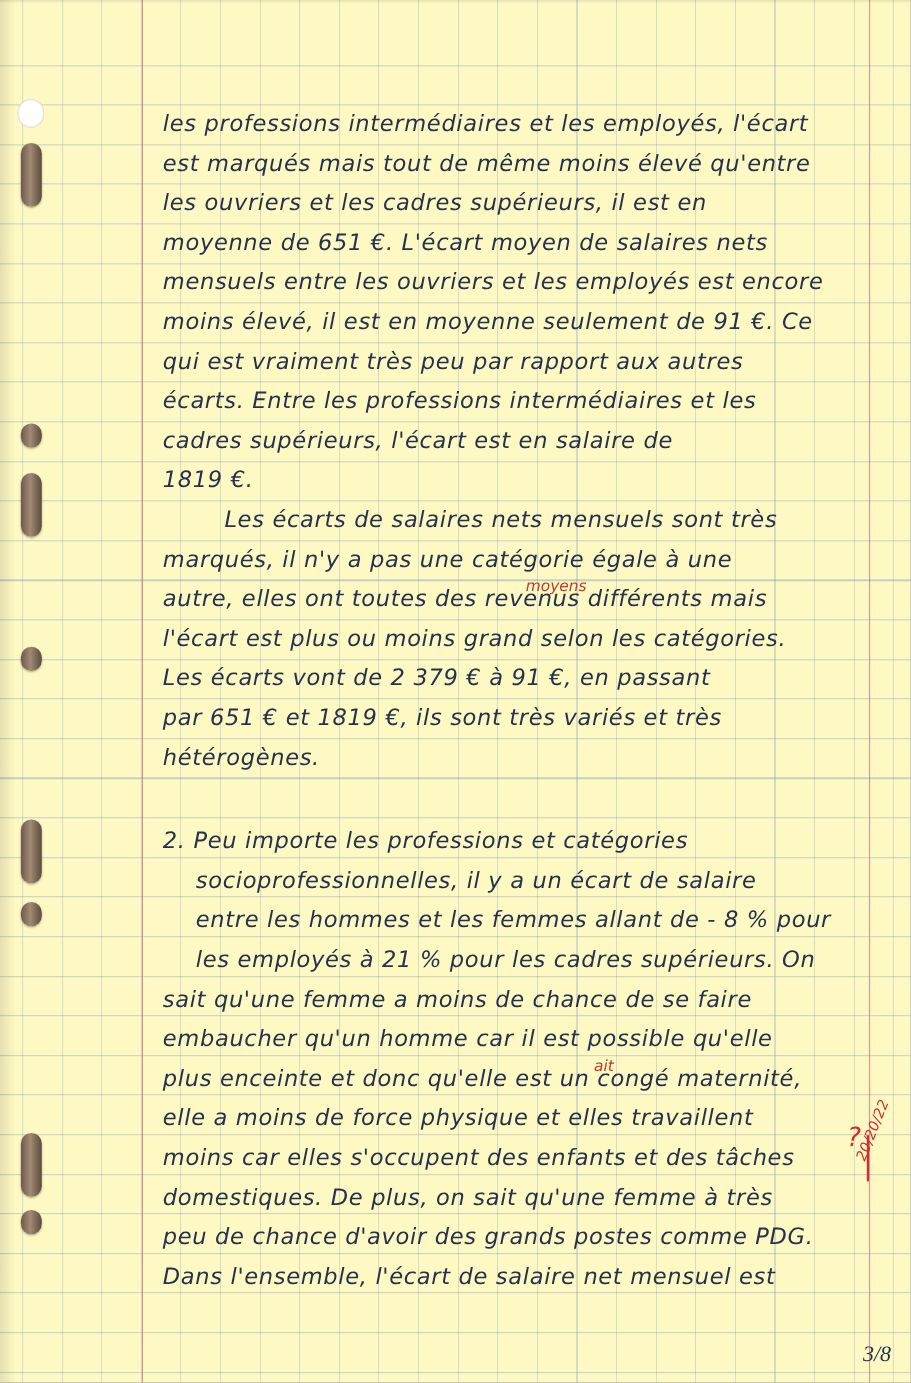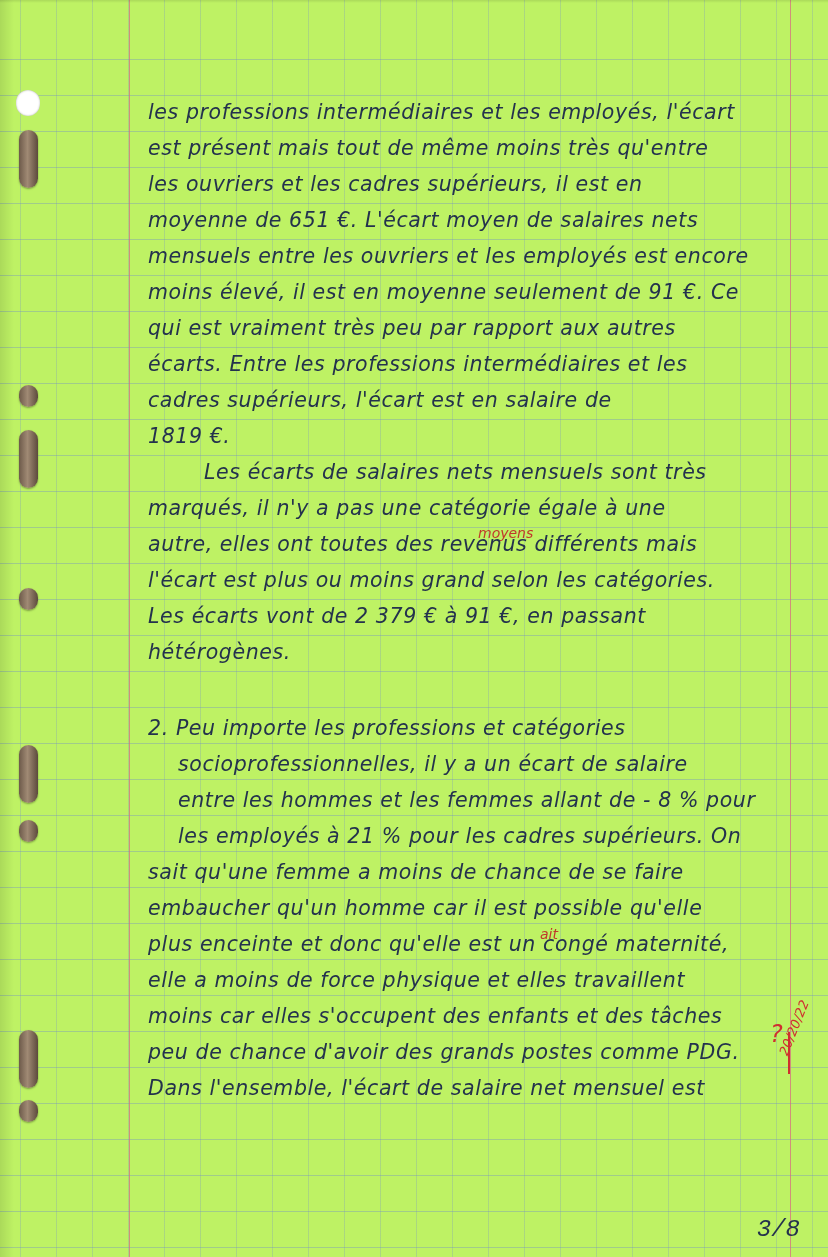--- a/index.html
+++ b/index.html
@@ -4,21 +4,21 @@
 <style>
   html, body {
     margin: 0;
     padding: 0;
     background: #888;
   }
   .page {
     position: relative;
     width: 828px;
     height: 1257px;
-    background: #bef264;
+    background: #fef9c3;
     overflow: hidden;
     font-family: "DejaVu Sans", sans-serif;
   }
 
   
   .ruled-lines {
     position: absolute;
     left: 0;
     top: 0;
     width: 828px;
@@ -142,26 +142,26 @@
     position: absolute;
     left: 788px;
     top: 1032px;
     width: 2px;
     height: 42px;
     background: #cf2f2f;
   }
 
   .page-number {
     position: absolute;
-    right: 28px;
+    right: 18px;
     bottom: 14px;
-    font-size: 24px;
+    font-size: 20px;
     color: #24324d;
     font-style: italic;
-    font-family: Liberation Mono, monospace;
+    font-family: Liberation Serif, serif;
   }
 </style>
 </head>
 <body>
 
 <div class="page">
 
   <div class="ruled-lines"></div>
   <div class="vertical-lines"></div>
   <div class="margin-line left"></div>
@@ -176,54 +176,56 @@
     <div class="ring tall" style="top:430px"></div>
     <div class="ring small" style="top:588px"></div>
     <div class="ring tall" style="top:745px"></div>
     <div class="ring small" style="top:820px"></div>
     <div class="ring tall" style="top:1030px"></div>
     <div class="ring small" style="top:1100px"></div>
   </div>
 
   <div class="hand">
     <div class="line">les professions intermédiaires et les employés, l'écart</div>
-    <div class="line">est présent mais tout de même moins très qu'entre</div>
+    <div class="line">est marqués mais tout de même moins élevé qu'entre</div>
     <div class="line">les ouvriers et les cadres supérieurs, il est en</div>
     <div class="line">moyenne de 651 €. L'écart moyen de salaires nets</div>
     <div class="line">mensuels entre les ouvriers et les employés est encore</div>
     <div class="line">moins élevé, il est en moyenne seulement de 91 €. Ce</div>
     <div class="line">qui est vraiment très peu par rapport aux autres</div>
     <div class="line">écarts. Entre les professions intermédiaires et les</div>
     <div class="line">cadres supérieurs, l'écart est en salaire de</div>
     <div class="line">1819 €.</div>
 
     <div class="line indent1">Les écarts de salaires nets mensuels sont très</div>
     <div class="line">marqués, il n'y a pas une catégorie égale à une</div>
     <div class="line">
       <span>autre, elles ont toutes des revenus différents mais</span>
       <span class="superscript" style="left:330px; top:-11px;text-align:right;">moyens</span>
     </div>
     <div class="line">l'écart est plus ou moins grand selon les catégories.</div>
     <div class="line">Les écarts vont de 2 379 € à 91 €, en passant</div>
+    <div class="line">par 651 € et 1819 €, ils sont très variés et très</div>
     <div class="line">hétérogènes.</div>
 
     <div class="line" style="height:40px"></div>
 
     <div class="line numpara">2. Peu importe les professions et catégories</div>
     <div class="line indent2">socioprofessionnelles, il y a un écart de salaire</div>
     <div class="line indent2">entre les hommes et les femmes allant de - 8 % pour</div>
     <div class="line indent2">les employés à 21 % pour les cadres supérieurs. On</div>
     <div class="line">sait qu'une femme a moins de chance de se faire</div>
     <div class="line">embaucher qu'un homme car il est possible qu'elle</div>
     <div class="line">
       <span>plus enceinte et donc qu'elle est un congé maternité,</span>
       <span class="superscript" style="left:392px; top:-10px;">ait</span>
     </div>
     <div class="line">elle a moins de force physique et elles travaillent</div>
     <div class="line">moins car elles s'occupent des enfants et des tâches</div>
+    <div class="line">domestiques. De plus, on sait qu'une femme à très</div>
     <div class="line">peu de chance d'avoir des grands postes comme PDG.</div>
     <div class="line">Dans l'ensemble, l'écart de salaire net mensuel est</div>
   </div>
 
   <div class="annotation">
     <span class="qmark">?</span>
     <span class="scribble">20/20/22</span>
   </div>
   <div class="annotation-bar"></div>
 

